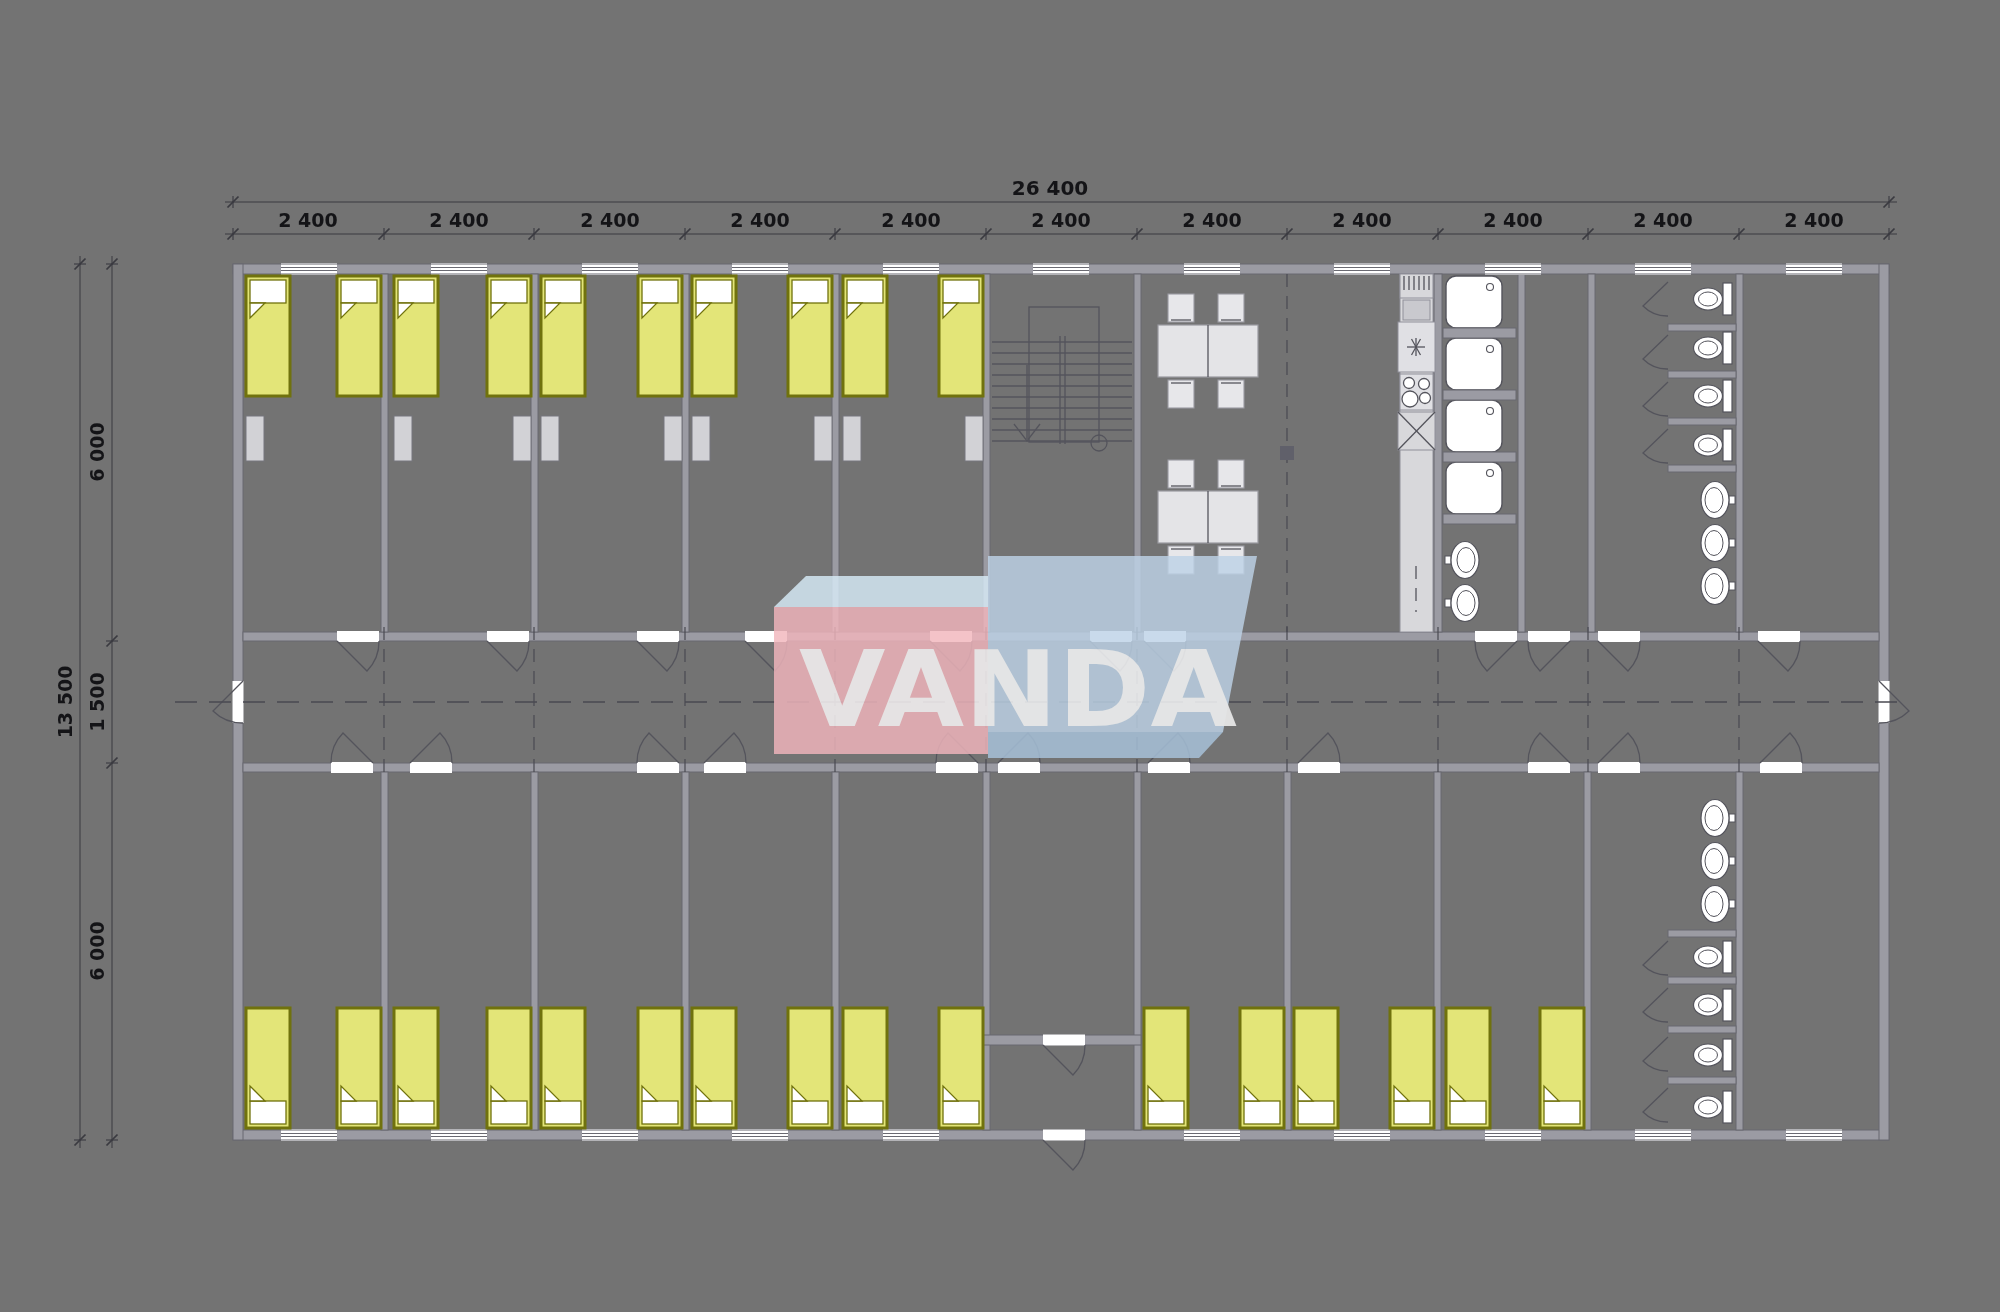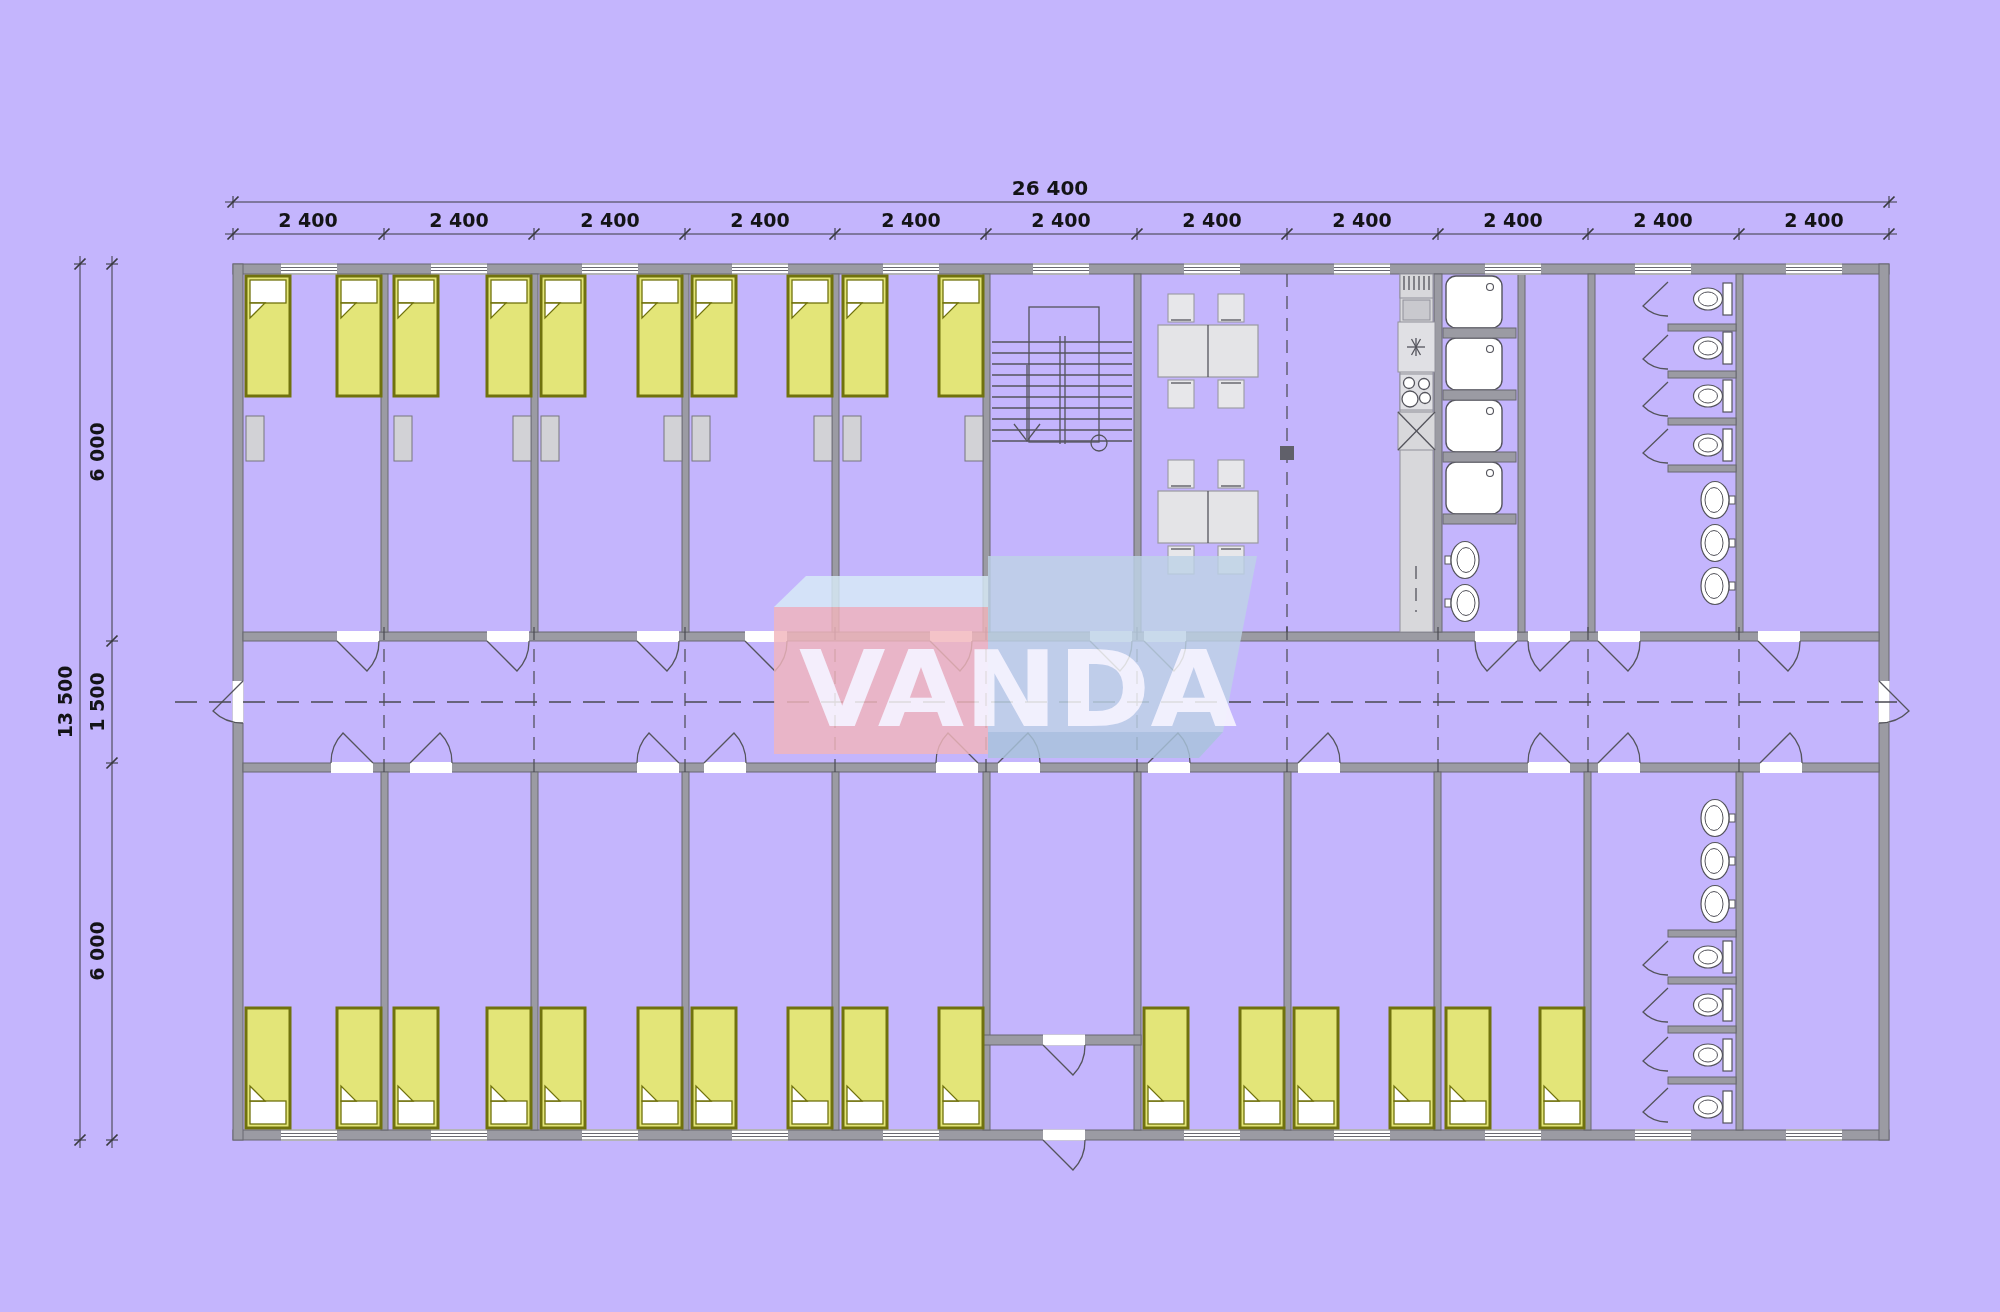--- a/index.html
+++ b/index.html
@@ -1,16 +1,16 @@
 <!DOCTYPE html>
 <html><head>
 <meta charset="utf-8">
 <style>
   html,body{margin:0;padding:0;background:#fff;}
-  #stage{width:2000px;height:1312px;position:relative;background:#c4b5fd;}
+  #stage{width:2000px;height:1312px;position:relative;background:#737373;}
   svg{display:block;}
   .wall{fill:#9b9ba3;stroke:#696971;stroke-width:1;}
   .gap{fill:#ffffff;}
   .ln{stroke:#54545c;stroke-width:1.3;fill:none;}
   .wln{stroke:#696971;stroke-width:1;}
   .fix{fill:#ffffff;stroke:#54545c;stroke-width:1.3;}
   .gf{fill:#d8d8db;stroke:#90909a;stroke-width:1;}
   .gf2{fill:#c9c9ce;stroke:#90909a;stroke-width:1;}
   .gf3{fill:#e0e0e4;stroke:#90909a;stroke-width:1;}
   .tbl{fill:#e4e4e7;stroke:#9a9aa1;stroke-width:1.2;}

